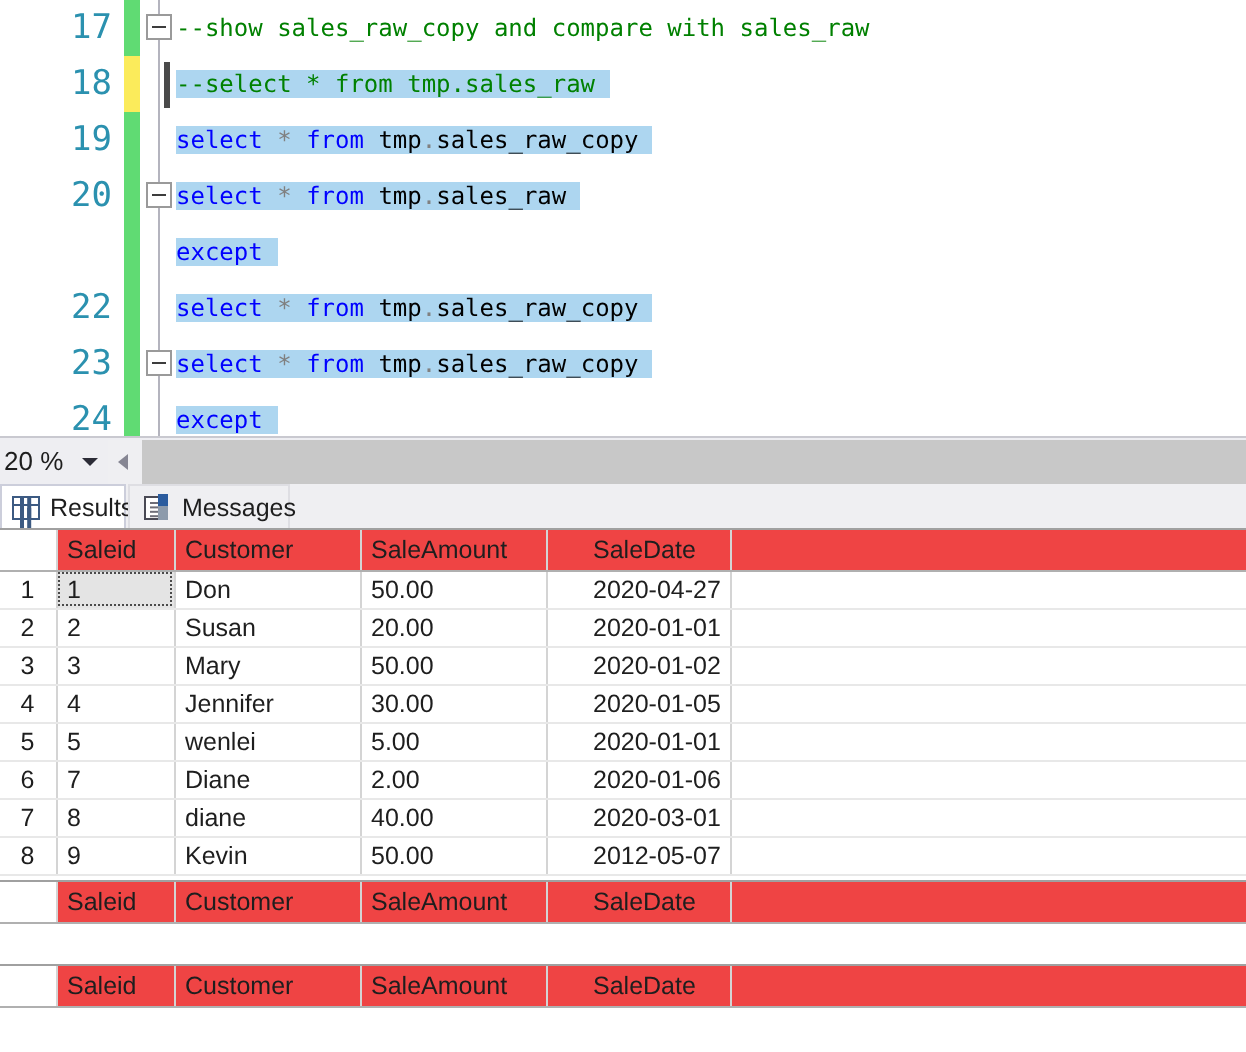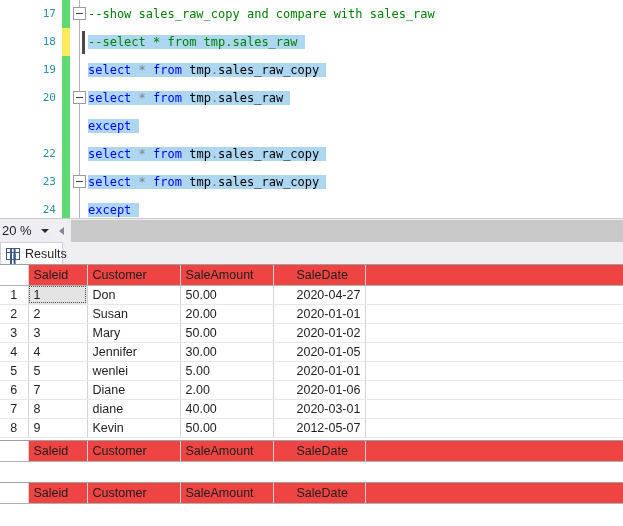--- a/index.html
+++ b/index.html
@@ -15,21 +15,21 @@
   .editor{
     position:absolute;left:0;top:0;width:623px;height:218px;
     background:#ffffff;overflow:hidden;
   }
   .code-line{
     position:relative;height:28px;line-height:28px;white-space:pre;
   }
   .gutter-num{
     position:absolute;left:0;top:0;width:56px;height:28px;
     text-align:right;color:#2B91AF;
-    font-family:"DejaVu Sans Mono", monospace;font-size:11px;
+    font-family:"DejaVu Sans Mono", monospace;font-size:17px;
     line-height:28px;
   }
   .chgbar{
     position:absolute;left:62px;top:0;width:8px;height:28px;
   }
   .chgbar.saved{background:#60DB73;}
   .chgbar.unsaved{background:#FBEB5B;}
   .foldcol{
     position:absolute;left:72px;top:0;width:16px;height:28px;
   }
@@ -190,20 +190,30 @@
     <div class="hsb">
       <div class="hsb-left"></div>
     </div>
   </div>
 
   <div class="tabstrip">
     <div class="tab tab-results active">
       <span class="ico-grid"></span>
       <span class="lbl">Results</span>
     </div>
+    <div class="tab tab-messages inactive">
+      <span class="ico-msg">
+        <span class="pg">
+            <i></i>
+          </span>
+          <span class="cl"></span>
+          <span class="cl2"></span>
+      </span>
+      <span class="lbl">Messages</span>
+    </div>
   </div>
 
   <div class="grid" id="grid-1" style="top:264px;height:176px;">
       <table>
         <thead>
           <tr>
             <th class="c-rownum"></th>
             <th class="c-a">Saleid</th>
             <th class="c-b">Customer</th>
             <th class="c-c">SaleAmount</th>

